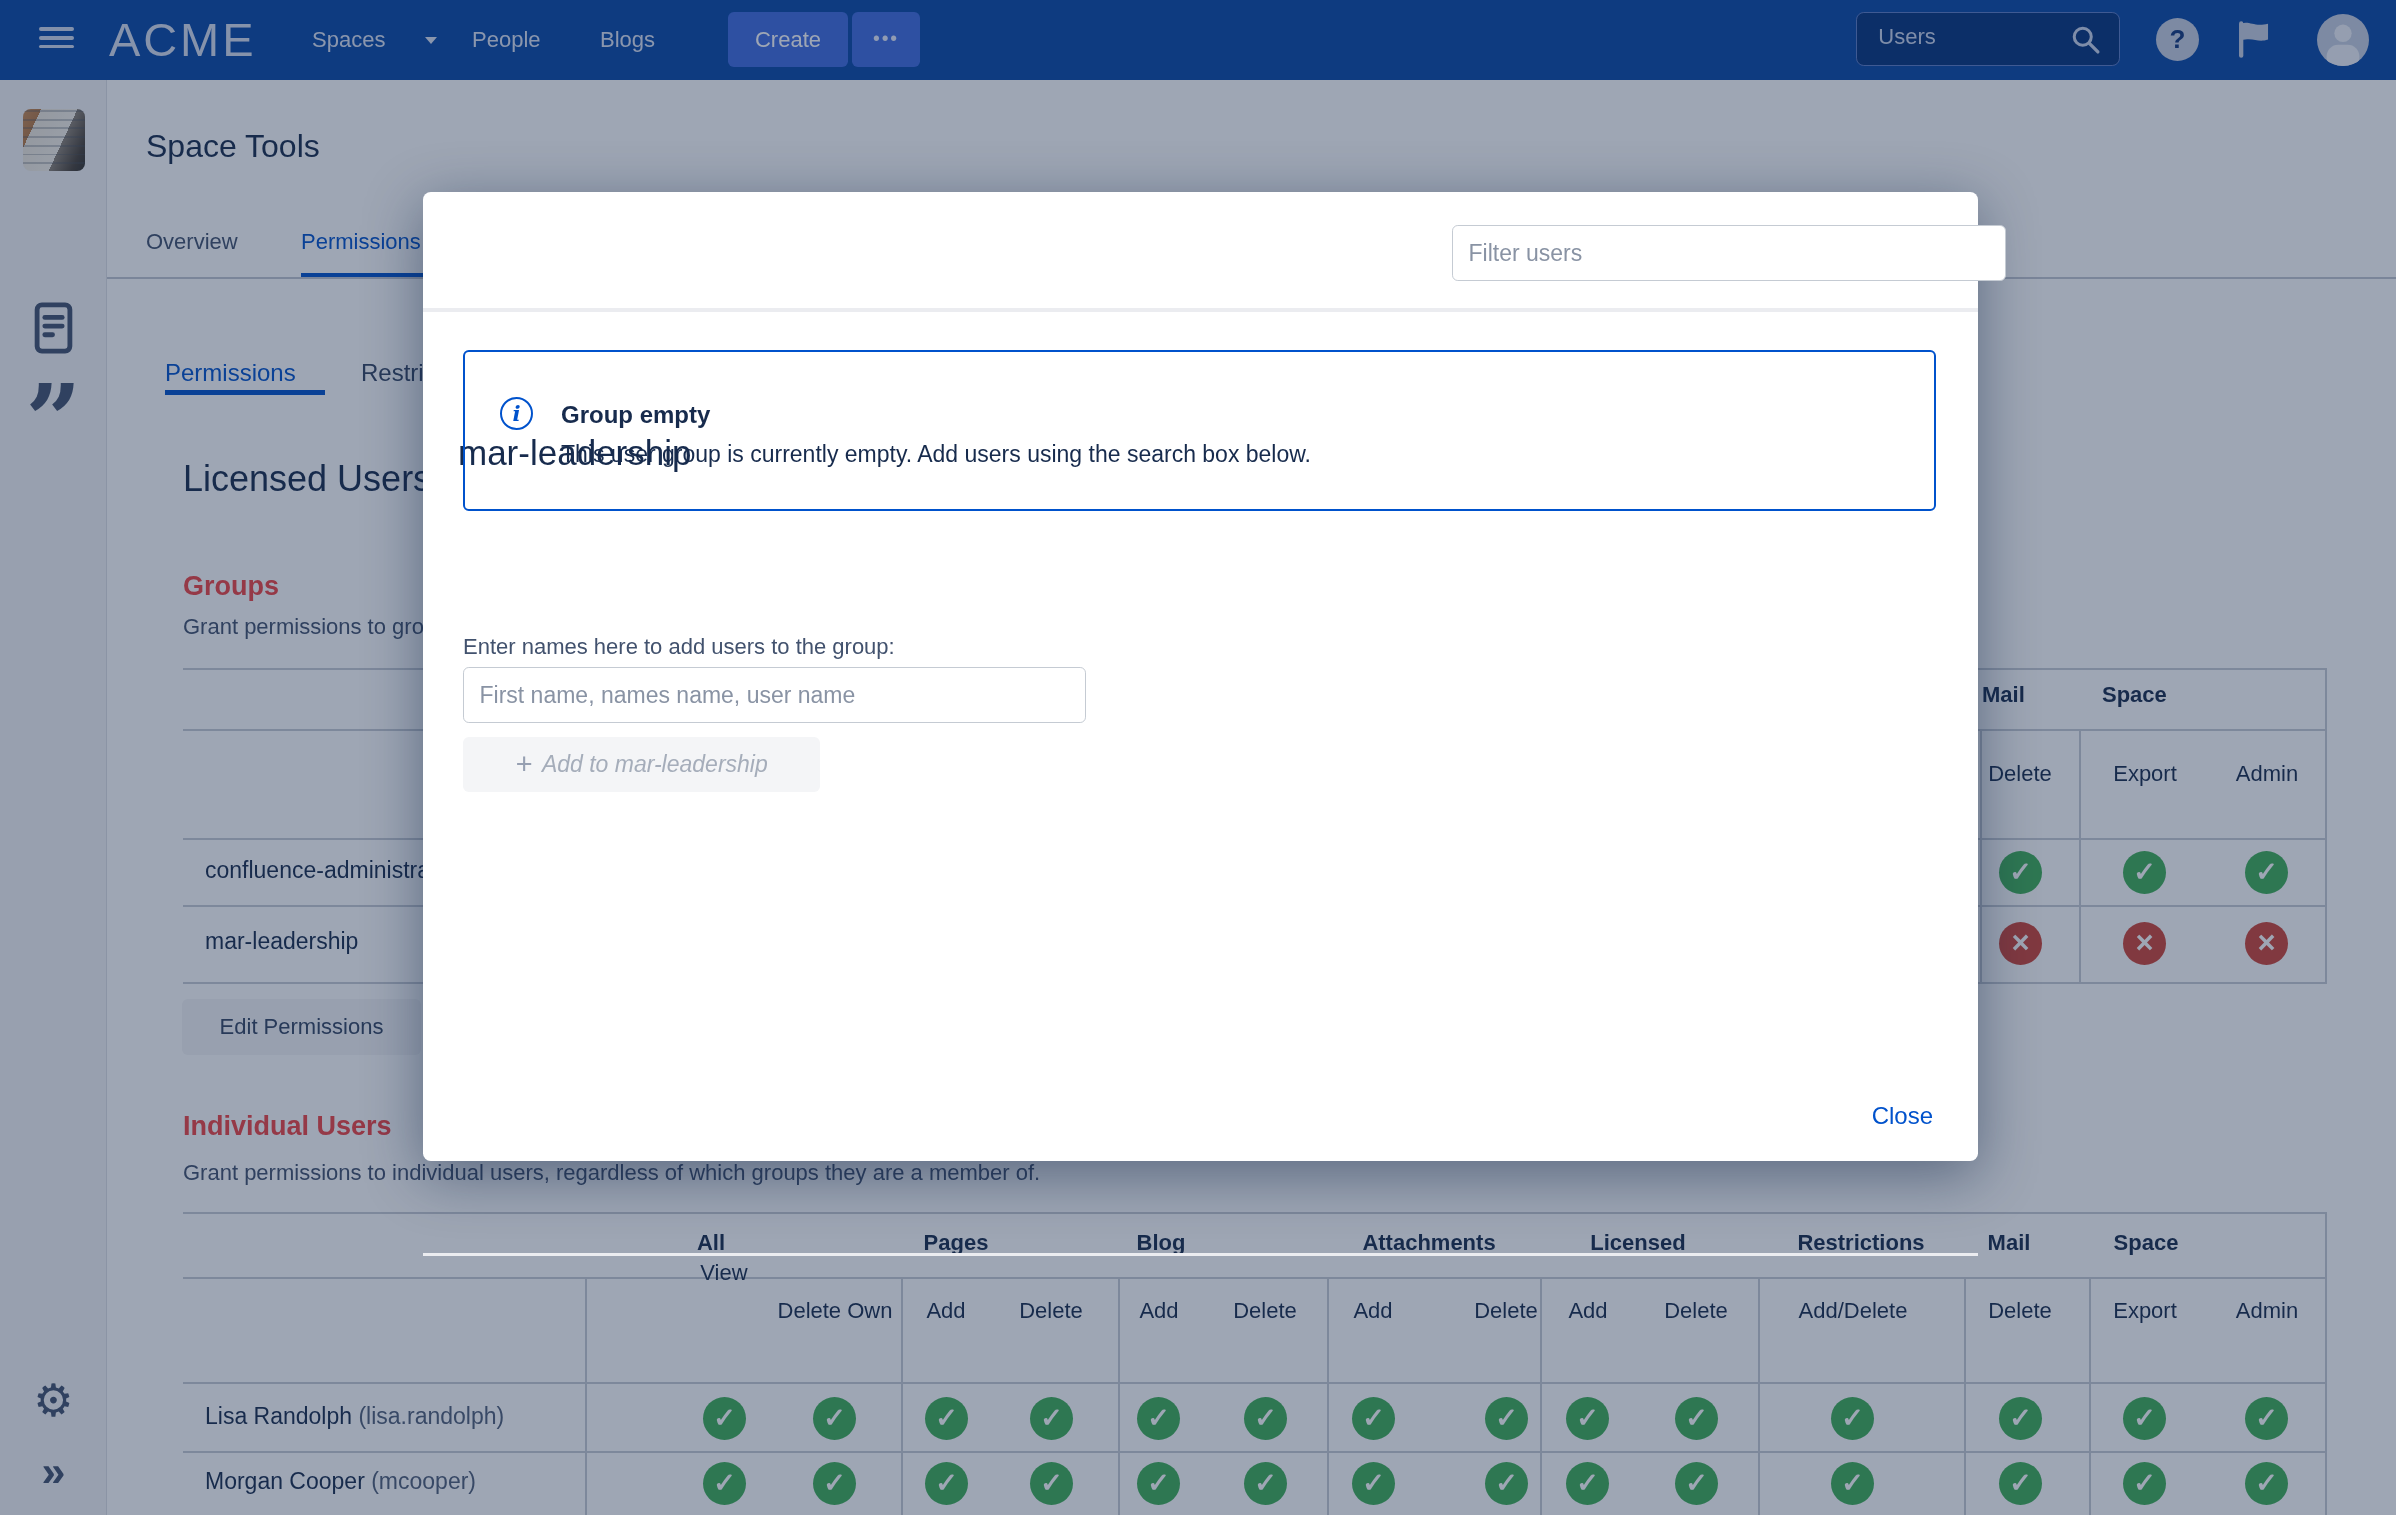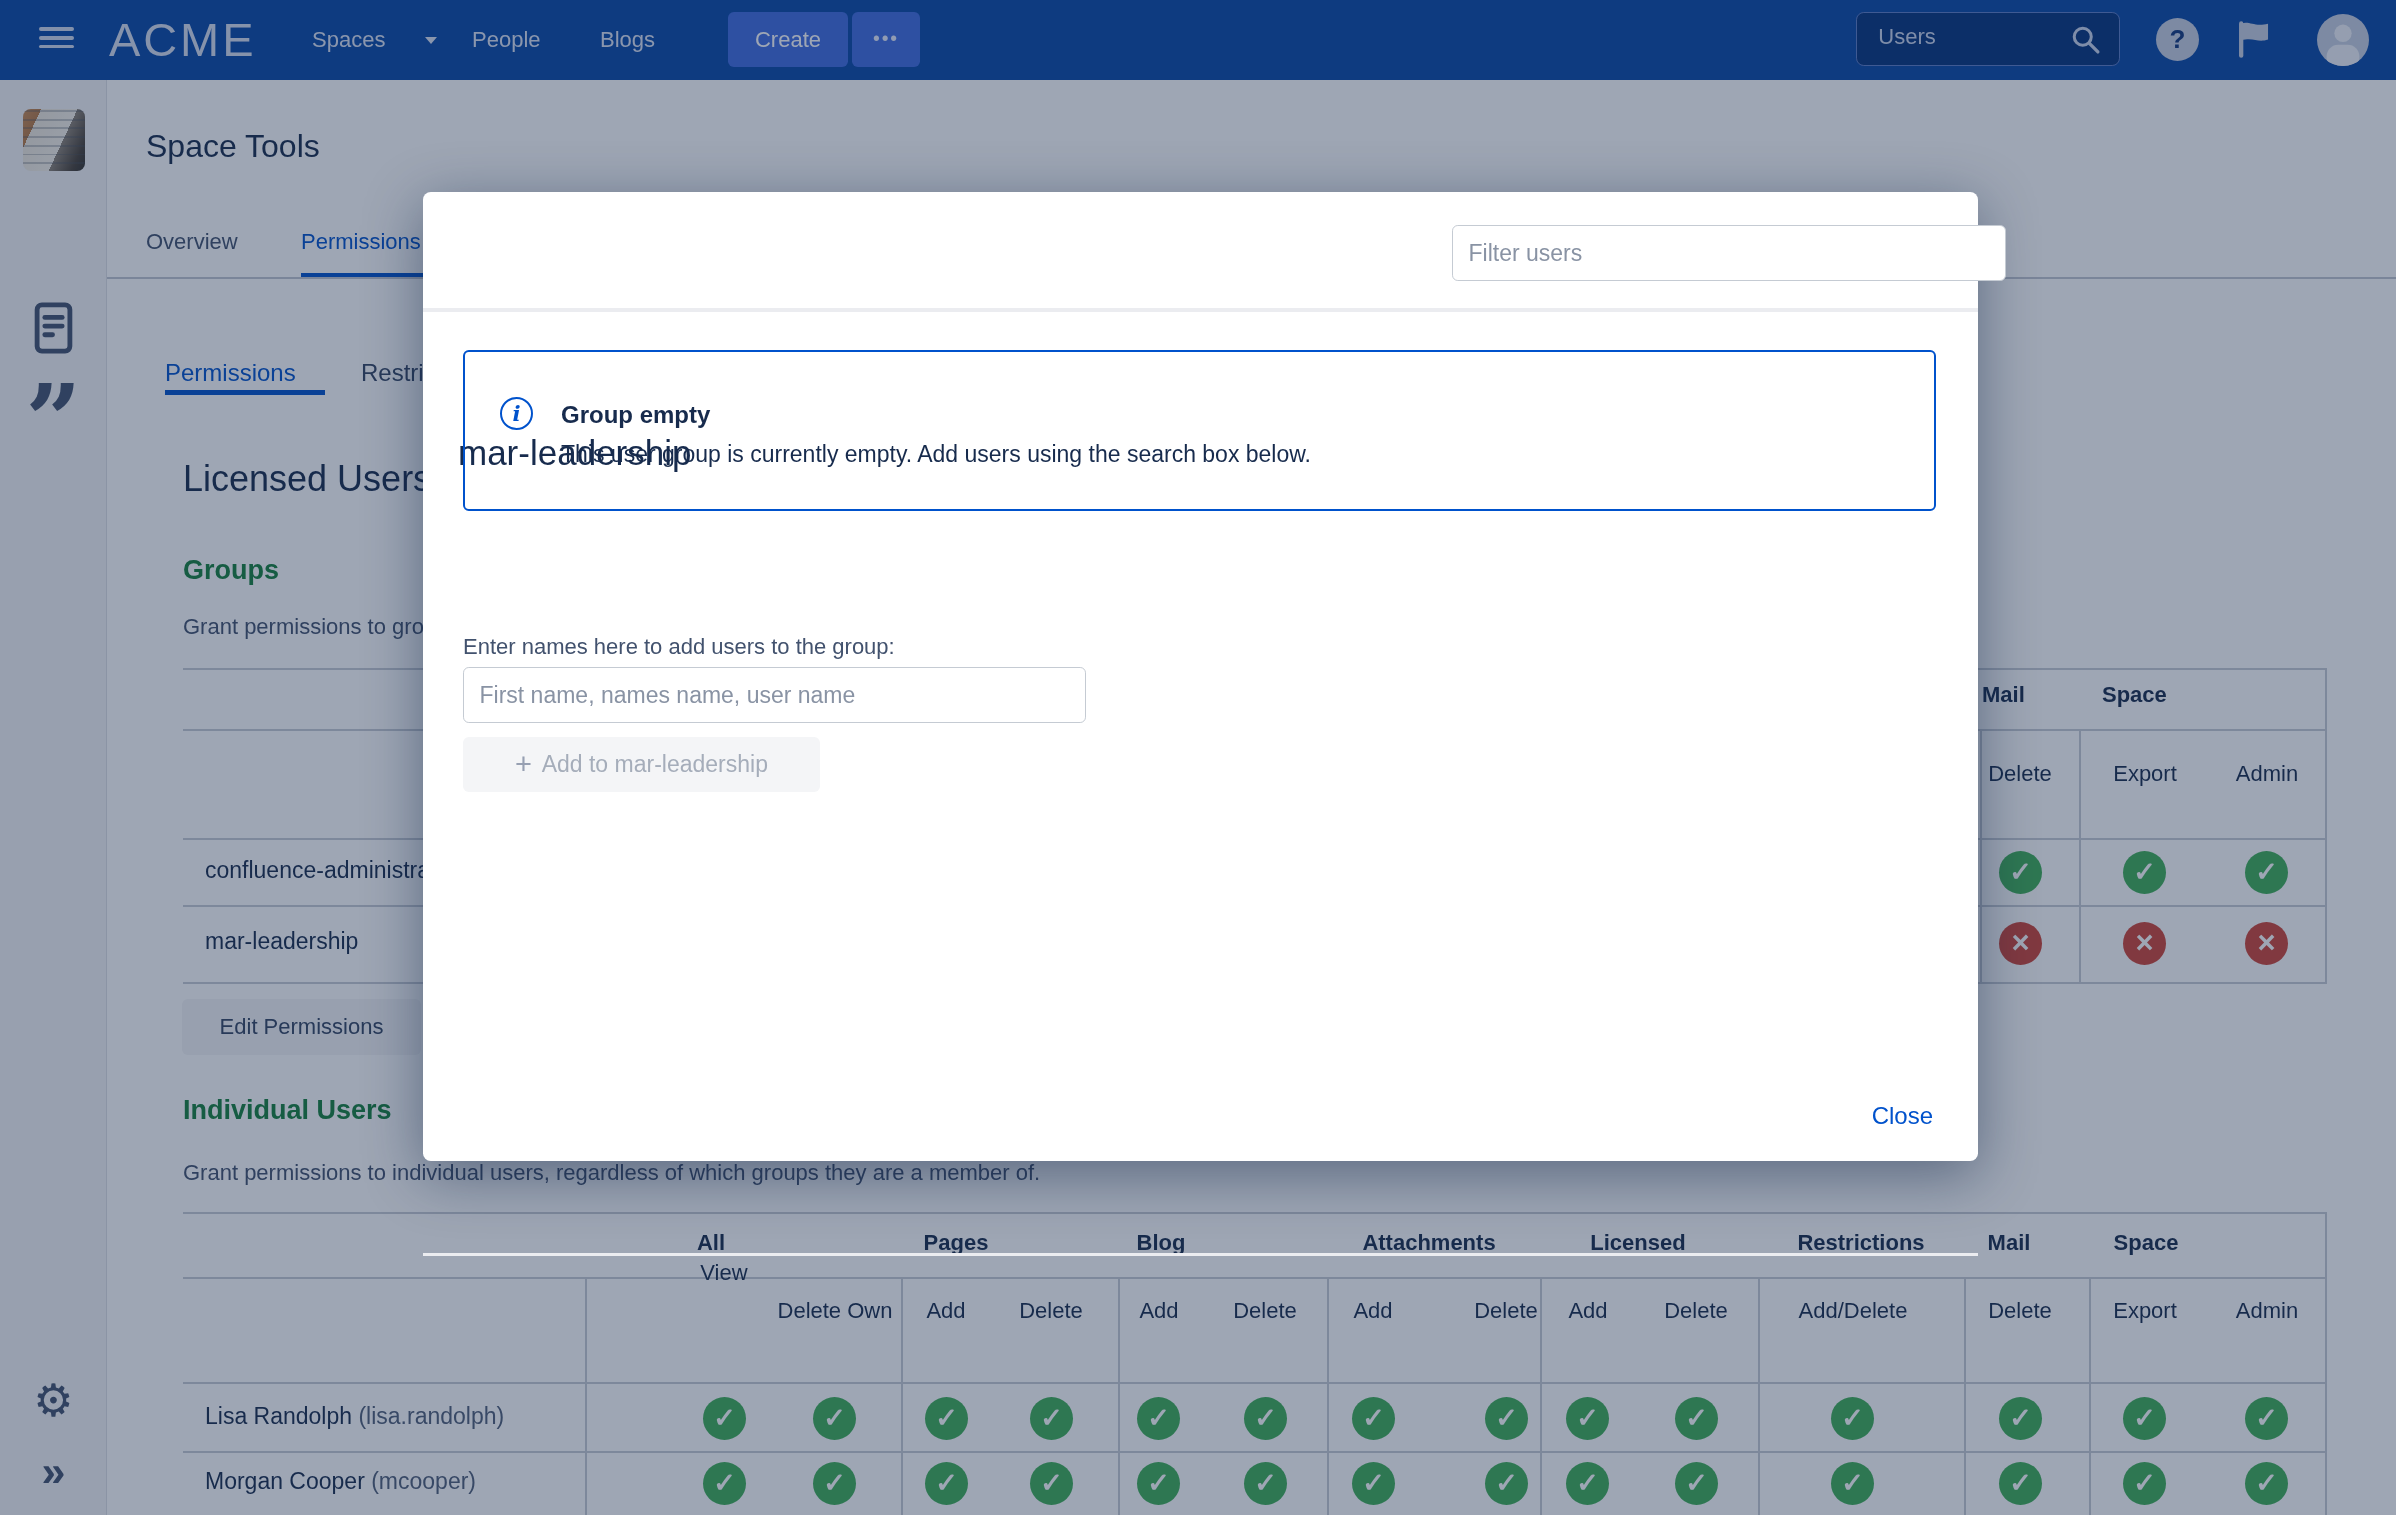--- a/index.html
+++ b/index.html
@@ -44,21 +44,21 @@
 
   
   .page-title{position:absolute;left:146px;top:128px;font-size:32px;font-weight:500;color:#172B4D;}
   .tab1{position:absolute;top:229px;font-size:22px;color:#42526E;cursor:pointer;}
   .tab1.active{color:#0052CC;}
   .divider{position:absolute;left:107px;top:277px;width:2290px;height:1.9px;background:#C1C7D0;}
   .tabline{position:absolute;height:4.9px;background:#0052CC;}
   .tab2{position:absolute;top:359px;font-size:24px;color:#344563;cursor:pointer;}
   .tab2.active{color:#0052CC;}
   .h2{position:absolute;left:183px;top:458px;font-size:36px;font-weight:500;color:#172B4D;white-space:nowrap;}
-  .h3{position:absolute;left:183px;font-size:27px;font-weight:700;color:#15803d;}
+  .h3{position:absolute;left:183px;font-size:27px;font-weight:700;color:#ef4444;margin-top:16px;}
   .desc{position:absolute;left:183px;font-size:22px;color:#42526E;white-space:nowrap;}
   .hline{position:absolute;height:1.9px;background:#C6CBD4;}
   .vline{position:absolute;width:1.9px;background:#C6CBD4;}
   .tg{position:absolute;font-size:22px;font-weight:700;color:#172B4D;white-space:nowrap;}
   .tgc{position:absolute;font-size:22px;font-weight:700;color:#172B4D;width:194px;text-align:center;}
   .ts{position:absolute;font-size:22px;color:#172B4D;text-align:center;line-height:1.3;width:136px;}
   .rowname{position:absolute;font-size:23px;color:#172B4D;white-space:nowrap;}
   .uname{color:#505F79;}
   .perm{position:absolute;width:43px;height:43px;border-radius:50%;color:#FFFFFF;text-align:center;
         line-height:43px;font-size:27px;font-weight:700;}
@@ -77,21 +77,21 @@
   .mdivider{position:absolute;left:0;width:1555px;height:3.9px;background:#EBECF0;}
   .alert{position:absolute;left:40px;top:158px;width:1473px;height:161px;border:2.9px solid #0052CC;
          border-radius:5.8px;box-sizing:border-box;}
   .info-ic{position:absolute;left:35px;top:45px;width:29px;height:29px;border:2.9px solid #0052CC;
            border-radius:50%;text-align:center;font-family:"DejaVu Serif",serif;font-style:italic;
            font-weight:700;font-size:21.3px;line-height:29px;color:#0052CC;}
   .alert-title{position:absolute;left:96px;top:49px;font-size:24px;font-weight:700;color:#172B4D;}
   .alert-body{position:absolute;left:96px;top:89px;font-size:23px;color:#172B4D;}
   .mlabel{position:absolute;left:40px;top:442px;font-size:22px;color:#42526E;}
   .btn-disabled{position:absolute;left:40px;top:545px;width:357px;height:55px;background:#F4F5F7;
-                border-radius:5.8px;color:#A5ADBA;font-size:23px;line-height:55px;text-align:center;}
+                border-radius:5.8px;color:#A5ADBA;font-size:23px;line-height:55px;text-align:center;font-style:italic;}
   .plus{font-size:29px;color:#97A0B2;vertical-align:-1.9px;margin-right:9.7px;}
   .close-link{position:absolute;right:45px;top:910px;font-size:24px;color:#0052CC;cursor:pointer;}
 </style>
 </head>
 <body>
 
 <div class="viewport">
 
   <div class="topbar">
     <div class="burger">

